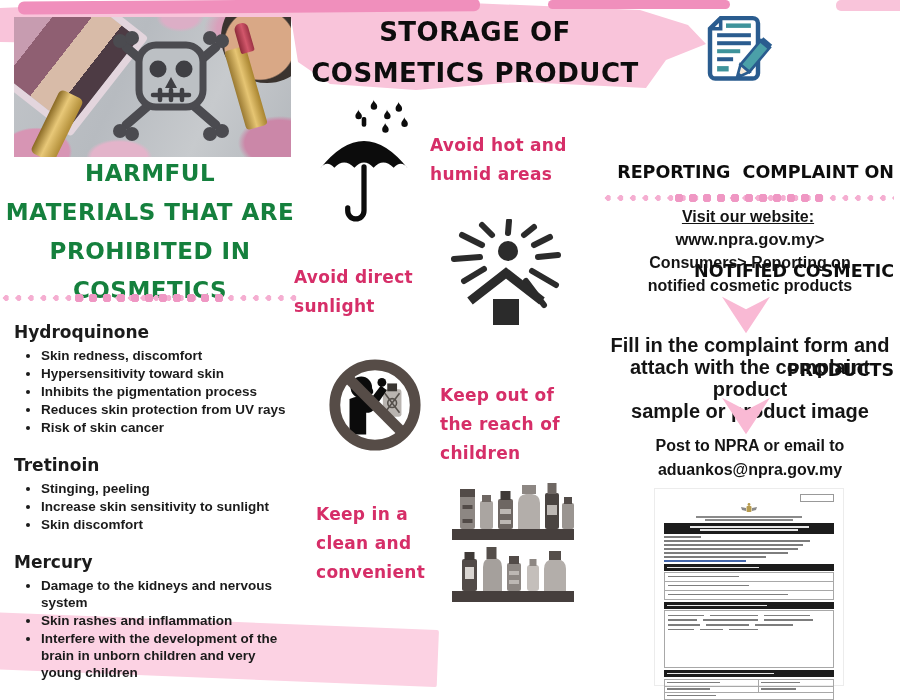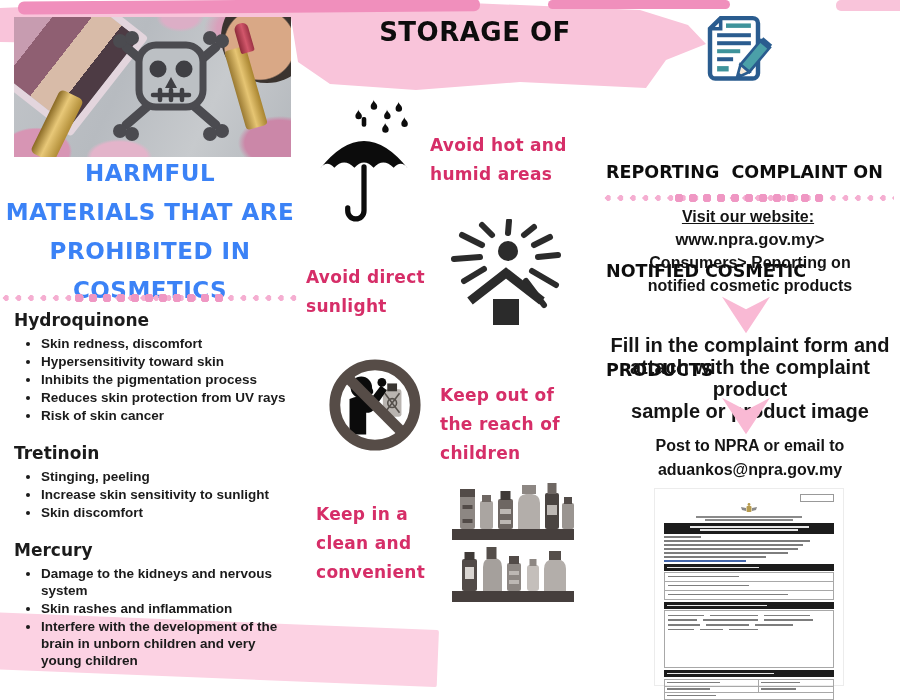--- a/index.html
+++ b/index.html
@@ -26,49 +26,49 @@
     background:linear-gradient(90deg,#8a6a25,#e8c878 45%,#b08c36);}
   .ph-lip{right:34px;top:30px;width:22px;height:82px;transform:rotate(-16deg);border-radius:4px;
     background:linear-gradient(90deg,#9a7a33,#e6c573 50%,#a8842f);}
   .ph-liptip{right:40px;top:6px;width:14px;height:30px;transform:rotate(-16deg);border-radius:6px 6px 2px 2px;
     background:linear-gradient(90deg,#8e2b3a,#d2576b 55%,#9c3244);}
   .ph-compact{right:-22px;top:-26px;width:92px;height:92px;border-radius:50%;
     background:radial-gradient(circle at 42% 58%,#d9a886 0 46%,#3a332f 48%);}
   .skull{left:82px;top:8px;width:150px;height:126px;}
 
   .l-title{left:0;top:154px;width:300px;text-align:center;z-index:2;
-    font-weight:bold;font-size:23px;line-height:39px;color:#3b82f6;letter-spacing:.5px;}
+    font-weight:bold;font-size:23px;line-height:39px;color:#15803d;letter-spacing:.5px;}
 
   .dots{height:12px;z-index:2;
     background-image:radial-gradient(circle 3px at 6px 50%,#f5aed1 95%,transparent);
     background-size:12.5px 12px;background-repeat:repeat-x;}
   .dots::after{content:"";position:absolute;left:24%;right:24%;top:-1px;bottom:-1px;
     background-image:radial-gradient(circle 4.5px at 7px 50%,#ef97c3 95%,transparent);
     background-size:14px 14px;background-repeat:repeat-x;}
   .dots-left{left:0;top:292px;width:300px;}
   .dots-right{left:602px;top:192px;width:292px;}
 
   .l-content{left:14px;top:310px;width:284px;z-index:2;color:#1b1b1b;}
-  .l-content h3{margin:0 0 5px 0;font-size:17px;font-weight:bold;font-family:"DejaVu Sans",sans-serif;}
+  .l-content h3{margin:12px 0 5px 0;font-size:17px;font-weight:bold;font-family:"DejaVu Sans",sans-serif;}
   .l-content ul{margin:0 0 19px 0;padding-left:27px;}
   .l-content li{font-family:"Liberation Sans",sans-serif;font-weight:bold;
     font-size:13.5px;line-height:17px;margin:0 0 1px 0;}
   .mercury-band{left:-18px;top:621px;width:456px;height:57px;background:#fcd2e3;
     transform:rotate(2.3deg);z-index:1;border-radius:2px;}
 
   
   .m-title{left:308px;top:12px;width:334px;text-align:center;z-index:2;
     font-weight:bold;font-size:26px;line-height:41px;color:#0d0d0d;letter-spacing:.5px;}
   .pink-label{position:absolute;z-index:2;text-align:left;color:#d62e68;
     font-weight:bold;font-size:17px;line-height:29px;letter-spacing:.3px;}
   .micon{position:absolute;z-index:2;}
 
   
   .doc-icon{left:694px;top:8px;width:80px;height:86px;z-index:2;}
-  .r-title{left:606px;top:90px;width:288px;text-align:left;z-index:2;
+  .r-title{left:606px;top:90px;width:288px;text-align:right;z-index:2;
     font-weight:bold;font-size:17.5px;line-height:33px;color:#0d0d0d;white-space:pre;}
   .r-step{position:absolute;left:604px;width:292px;text-align:center;z-index:2;
     font-family:"Liberation Sans",sans-serif;font-weight:bold;color:#141414;}
   .step1{top:205px;font-size:16px;line-height:23px;}
   .step2{top:334px;font-size:20px;line-height:22px;}
   .step3{top:434px;font-size:16px;line-height:24px;}
   .visit{text-decoration:underline;padding-right:4px;}
   .chevron{position:absolute;z-index:2;width:48px;height:38px;}
   .chev1{left:722px;top:296px;} .chev2{left:722px;top:397px;}
 
@@ -170,41 +170,42 @@
     <h3>Mercury</h3>
     <ul>
       <li>Damage to the kidneys and nervous system</li>
       <li>Skin rashes and inflammation</li>
       <li>Interfere with the development of the brain in unborn children and very young children</li>
     </ul>
   </div>
 
   <div class="abs m-title">
     <div>STORAGE OF</div>
+    <div>COSMETICS PRODUCT</div>
   </div>
 
   <svg class="micon" style="left:316px;top:96px;width:96px;height:134px" viewBox="0 0 100 140">
     <g fill="#0c0c0c">
       <path d="M44,14 c0,3 -3,4 -3,7 a3.4,3.4 0 0 0 6.8,0 c0,-3 -3.4,-4 -3.8,-7 Z"></path>
       <path d="M60,4 c0,3 -3,4 -3,7 a3.4,3.4 0 0 0 6.8,0 c0,-3 -3.4,-4 -3.8,-7 Z"></path>
       <path d="M74,14 c0,3 -3,4 -3,7 a3.4,3.4 0 0 0 6.8,0 c0,-3 -3.4,-4 -3.8,-7 Z"></path>
       <path d="M86,6 c0,3 -3,4 -3,7 a3.4,3.4 0 0 0 6.8,0 c0,-3 -3.4,-4 -3.8,-7 Z"></path>
       <path d="M92,22 c0,3 -3,4 -3,7 a3.4,3.4 0 0 0 6.8,0 c0,-3 -3.4,-4 -3.8,-7 Z"></path>
       <path d="M72,28 c0,3 -3,4 -3,7 a3.4,3.4 0 0 0 6.8,0 c0,-3 -3.4,-4 -3.8,-7 Z"></path>
       <rect x="47.6" y="22" width="4.8" height="10" rx="2"></rect>
       <path d="M4,76 Q50,18 96,76 Q89,66 81,75 Q70,64 60,75 Q50,64 40,75 Q29,64 19,75 Q11,66 4,76 Z"></path>
     </g>
     <path d="M50,74 V120 a8.5,8.5 0 0 1 -17,0 v-3" fill="none" stroke="#0c0c0c" stroke-width="5.5" stroke-linecap="round"></path>
   </svg>
   <div class="pink-label" style="left:430px;top:131px;width:152px">
     <div>Avoid hot and</div>
     <div>humid areas</div>
   </div>
 
-  <div class="pink-label" style="left:306px;top:263px;width:136px">
+  <div class="pink-label" style="left:294px;top:263px;width:136px">
     <div>Avoid direct</div>
     <div>sunlight</div>
   </div>
   <svg class="micon" style="left:446px;top:219px;width:120px;height:110px" viewBox="0 0 120 110">
     <g stroke="#2b2b2b" stroke-width="6" stroke-linecap="round">
       <line x1="62" y1="14" x2="63" y2="2"></line>
       <line x1="78" y1="16" x2="88" y2="8"></line>
       <line x1="88" y1="26" x2="104" y2="18"></line>
       <line x1="92" y1="38" x2="112" y2="36"></line>
       <line x1="86" y1="52" x2="110" y2="66"></line>

